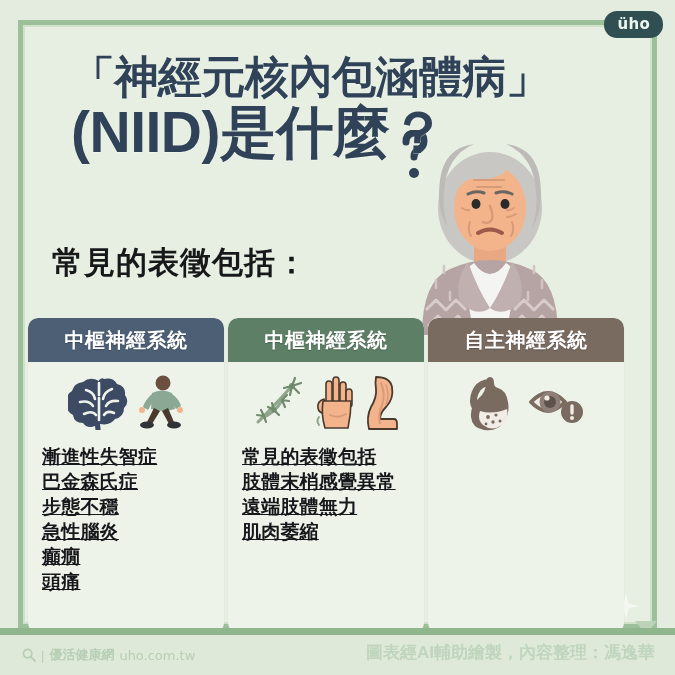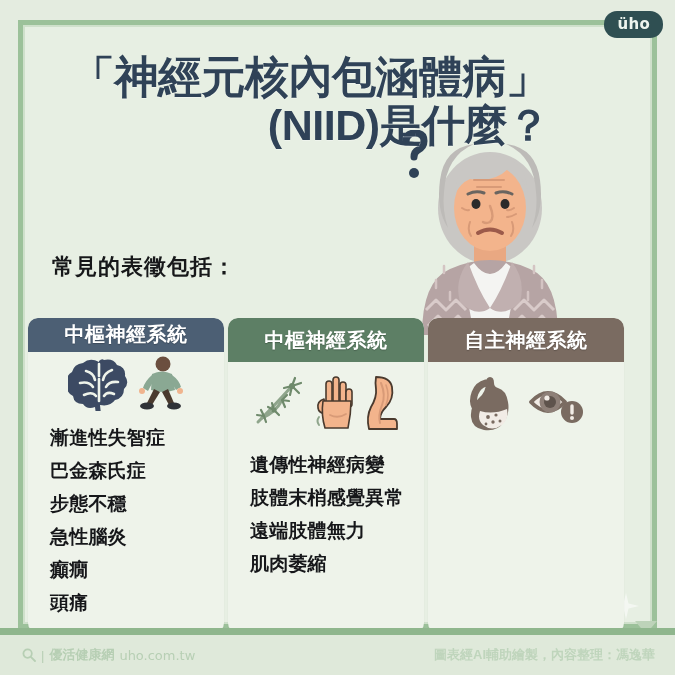--- a/index.html
+++ b/index.html
@@ -53,27 +53,27 @@
     margin-left: 19px;
   }
   .title-line {
     font-size: 44px;
     font-weight: bold;
     line-height: 1.12;
     letter-spacing: -0.5px;
     white-space: nowrap;
     text-shadow: 0 1px 0 rgba(255,255,255,.35);
   }
-  .title-line.l2 { font-size: 43px; text-align: right; }
+  .title-line.l2 { font-size: 57px; }
 
   
   .subtitle {
     position: absolute;
-    left: 52px; top: 252px;
-    font-size: 22px;
+    left: 52px; top: 242px;
+    font-size: 31px;
     font-weight: bold;
     color: #17181a;
     letter-spacing: 1px;
     z-index: 25;
   }
 
   
   .person {
     position: absolute;
     left: 392px; top: 130px;
@@ -124,21 +124,21 @@
     padding-top: 4px;
   }
   .col-body {
     padding: 4px 8px 10px 14px;
     font-size: 19px;
     line-height: 1.32;
     color: #16171a;
     font-weight: bold;
     letter-spacing: .2px;
   }
-  .col-body .para { margin: 8px; }
+  .col-body .para { margin: 0; text-decoration: underline; }
   .col.c3 .col-body { letter-spacing: 0; }
 
   
   .footer-strip {
     position: absolute;
     left: 0; right: 0; bottom: 0;
     height: 40px;
     background: #dfe9da;
     z-index: 30;
   }
@@ -157,21 +157,21 @@
     font-size: 13px;
     z-index: 31;
     font-weight: bold;
   }
   .footer-left .sep { color: #b7cfb4; font-weight: normal; }
   .footer-left .url { font-family: "DejaVu Sans", sans-serif; font-weight: normal; }
   .footer-right {
     position: absolute;
     right: 20px; bottom: 11px;
     color: #bfd5bc;
-    font-size: 13px;
+    font-size: 17px;
     font-weight: bold;
     z-index: 31;
   }
   .corner-tri {
     position: absolute;
     right: 18px; bottom: 41px;
     width: 0; height: 0;
     border-left: 11px solid transparent;
     border-right: 11px solid transparent;
     border-top: 13px solid #bdd3b9;
@@ -329,21 +329,21 @@
           <path d="M18 40 q8 4 16 -1" stroke="#d89a77" stroke-width="1.8" fill="none" stroke-linecap="round"></path>
           <path d="M7 42 q-3 4 0 8" stroke="#8fa58c" stroke-width="2" fill="none" stroke-linecap="round"></path>
         </svg>
         <svg width="38" height="56" viewBox="0 0 38 56">
           <path d="M14 2 q14 0 16 10 q2 12 -6 20 q-6 6 -6 12 l14 0 q3 0 3 5 l0 5 l-28 0 q-3 -12 2 -22 q6 -10 5 -18 q-1 -6 0 -12 z" fill="#f3b48c" stroke="#4a3a2e" stroke-width="1.8" stroke-linejoin="round"></path>
           <path d="M19 8 q5 12 1 22 q-4 10 -2 18" stroke="#d89a77" stroke-width="2" fill="none" stroke-linecap="round"></path>
           <path d="M24 10 q4 10 0 20" stroke="#d89a77" stroke-width="1.6" fill="none" stroke-linecap="round"></path>
         </svg>
       </div>
       <div class="col-body">
-        <div class="para">遺傳性神經病變</div>
+        <div class="para">常見的表徵包括</div>
         <div class="para">肢體末梢感覺異常</div>
         <div class="para">遠端肢體無力</div>
         <div class="para">肌肉萎縮</div>
       </div>
     </div>
 
     <div class="col c3">
       <div class="col-head">自主神經系統</div>
       <div class="col-icons">
         <svg width="54" height="56" viewBox="0 0 54 56">

